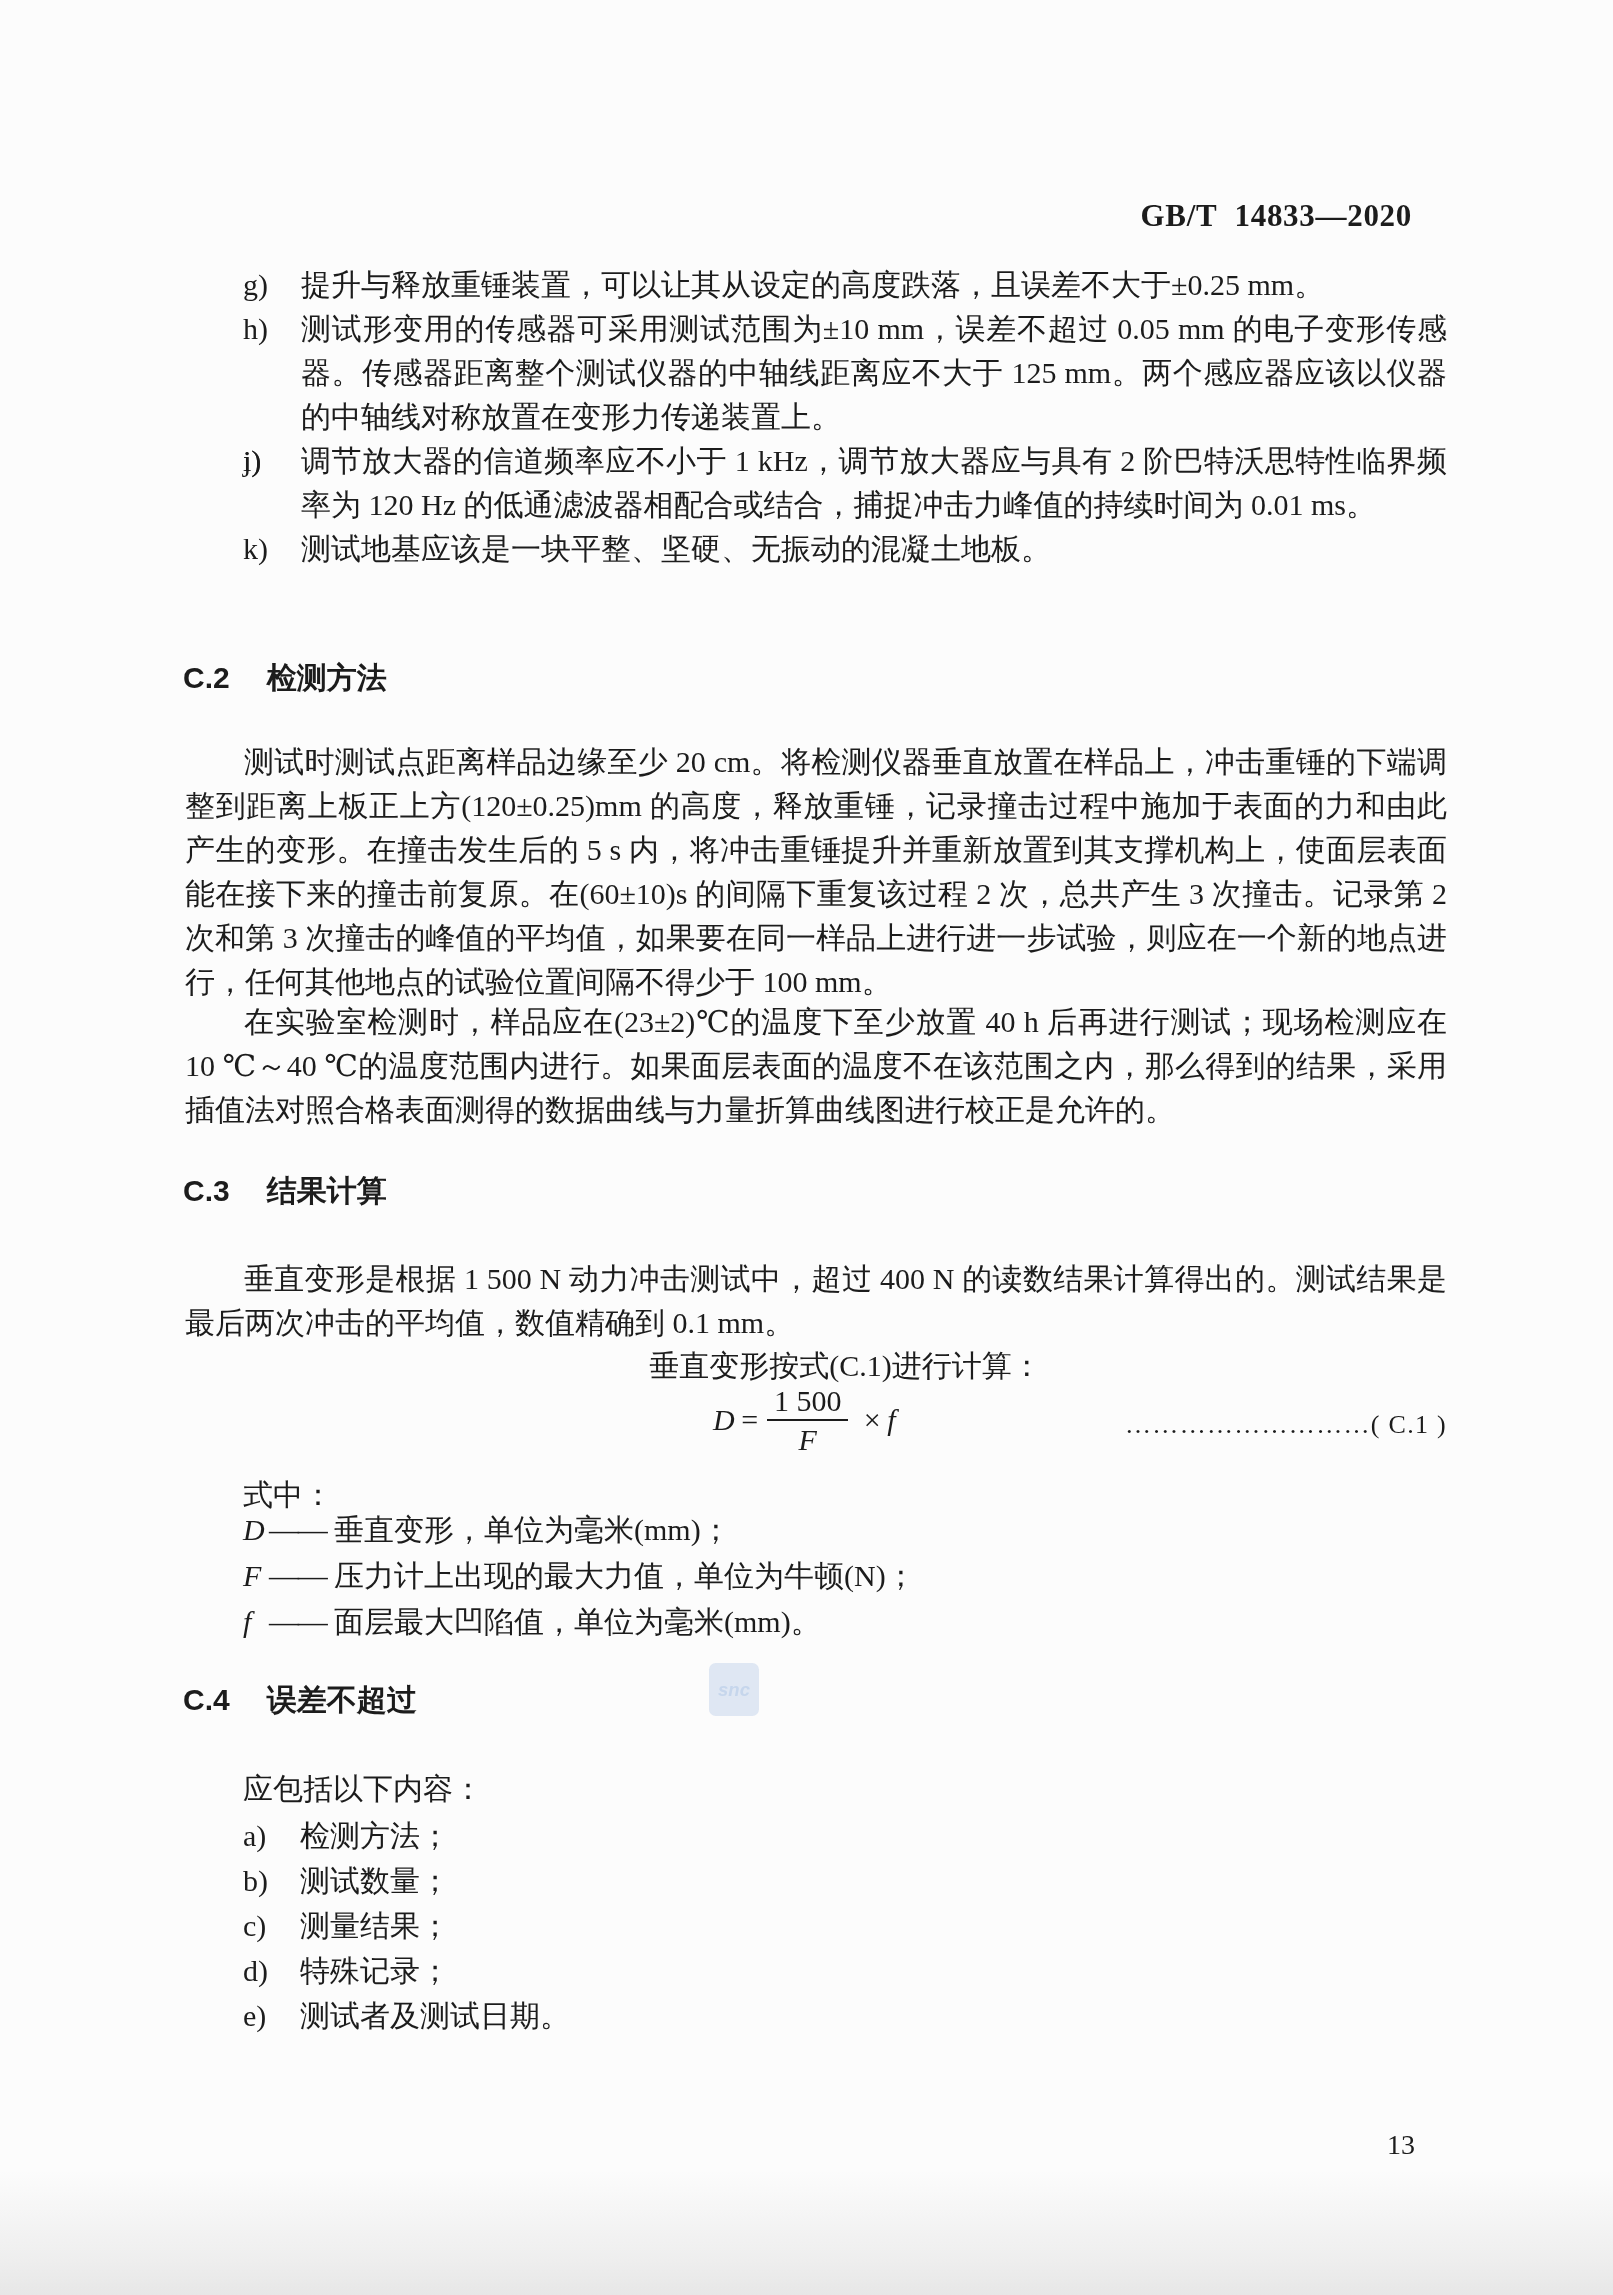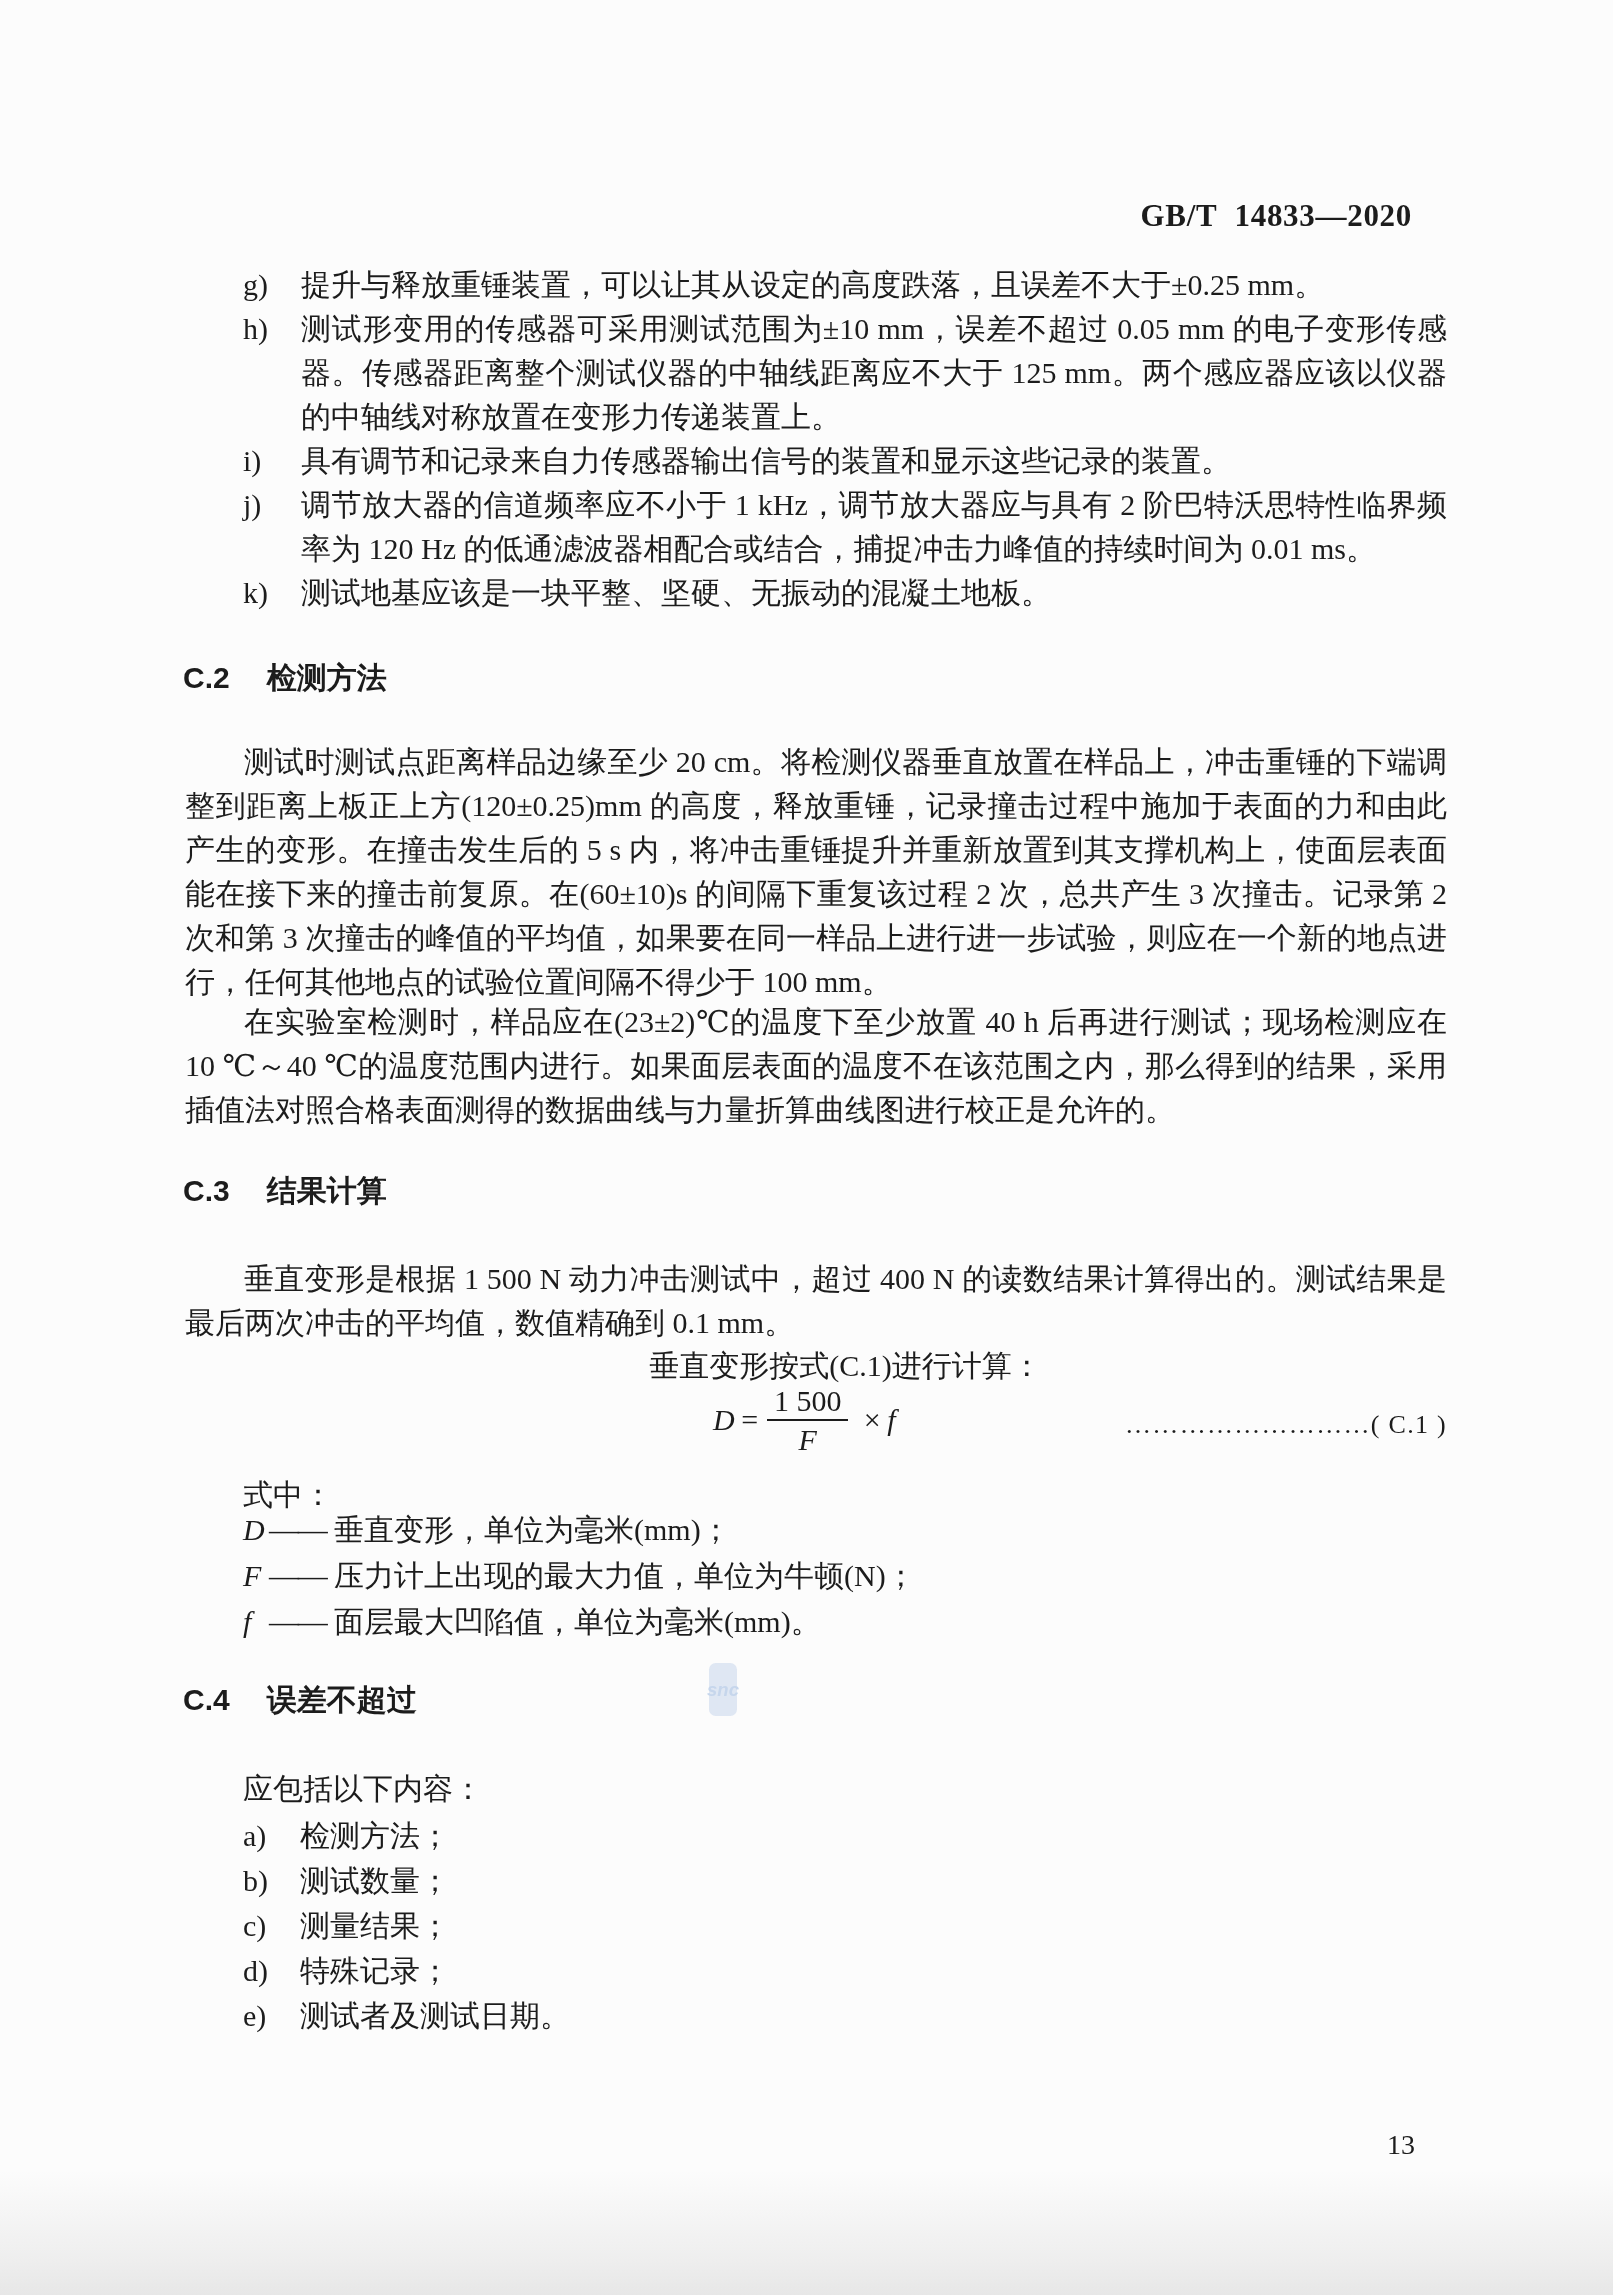--- a/index.html
+++ b/index.html
@@ -73,21 +73,21 @@
   .def .sym{position:absolute;left:58px;top:0;font-style:italic;}
   .def .dash{position:absolute;left:84px;top:0;letter-spacing:-1.3px;}
   
   .intro{position:absolute;left:243px;top:1769px;font-size:30px;white-space:nowrap;}
   .rep-list{position:absolute;left:185px;top:1813px;width:1262px;}
   .rli{position:relative;padding-left:115px;font-size:30px;line-height:45px;}
   .rli .lbl{position:absolute;left:58px;top:0;}
   
   .pagenum{position:absolute;right:199px;top:2129px;font-size:28px;}
   .watermark{
-    position:absolute;left:709px;top:1663px;width:28px;height:53px;
+    position:absolute;left:709px;top:1663px;width:50px;height:53px;
     background:var(--watermark-bg);border-radius:6.6px;
     display:flex;align-items:center;justify-content:center;
     font-size:18.5px;font-weight:bold;font-style:italic;
     color:var(--watermark-text);
     font-family:"Liberation Sans","DejaVu Sans",sans-serif;
   }
   .bottom-shadow{
     position:absolute;left:0;right:0;bottom:0;height:125px;
     background:linear-gradient(180deg, rgba(120,120,120,0) 0%, rgba(120,120,120,0.10) 70%, rgba(120,120,120,0.16) 100%);
     pointer-events:none;
@@ -104,21 +104,20 @@
     <div class="li">
       <span class="lbl">g)</span>
       <span>提升与释放重锤装置，可以让其从设定的高度跌落，且误差不大于±0.25 mm。</span>
     </div>
     <div class="li">
       <span class="lbl">h)</span>
       <span>测试形变用的传感器可采用测试范围为±10 mm，误差不超过 0.05 mm 的电子变形传感器。传感器距离整个测试仪器的中轴线距离应不大于 125 mm。两个感应器应该以仪器的中轴线对称放置在变形力传递装置上。</span>
     </div>
     <div class="li">
       <span class="lbl">i)</span>
-      <span>具有调节和记录来自力传感器输出信号的装置和显示这些记录的装置。</span>
     </div>
     <div class="li">
       <span class="lbl">j)</span>
       <span>调节放大器的信道频率应不小于 1 kHz，调节放大器应与具有 2 阶巴特沃思特性临界频率为 120 Hz 的低通滤波器相配合或结合，捕捉冲击力峰值的持续时间为 0.01 ms。</span>
     </div>
     <div class="li">
       <span class="lbl">k)</span>
       <span>测试地基应该是一块平整、坚硬、无振动的混凝土地板。</span>
     </div>
   </div>

